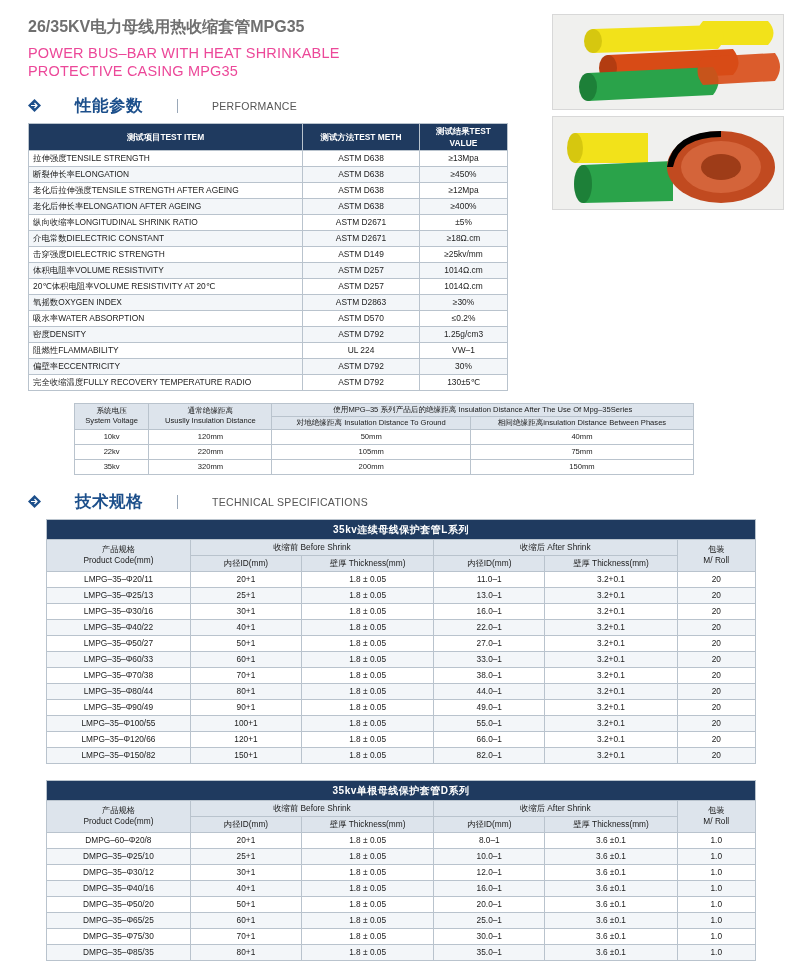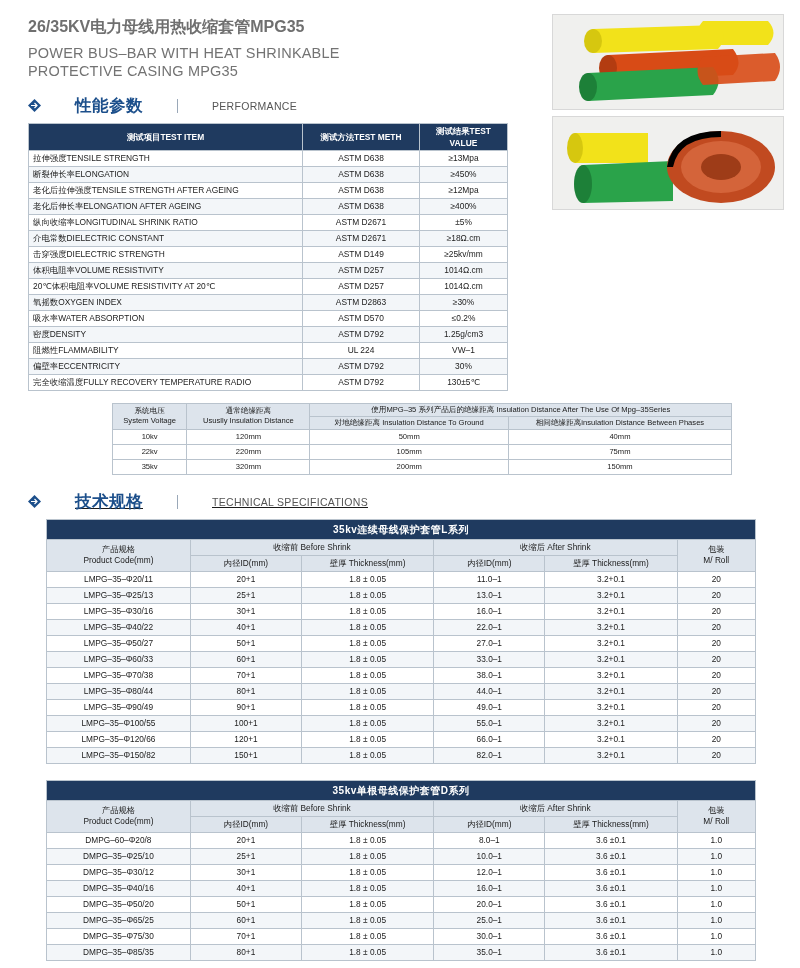--- a/index.html
+++ b/index.html
@@ -10,21 +10,21 @@
   }
   .page{width:800px;height:968px;position:relative;}
 
   
   .header{padding:18px 0 0 28px;}
   .title-cn{
     font-size:16px;font-weight:bold;color:#6f6f6f;letter-spacing:0px;
     line-height:1.1;
   }
   .title-en{
-    margin-top:8px;font-size:14.5px;color:#737373;line-height:1.28;
+    margin-top:8px;font-size:14.5px;color:#ec4899;line-height:1.28;
     letter-spacing:.2px;
   }
 
   
   .photos{position:absolute;right:18px;top:14px;width:230px;}
   .photo{width:230px;border:1px solid #d8d8d8;background:#efefef;overflow:hidden;position:relative;}
   .photo1{height:94px;}
   .photo2{height:92px;margin-top:6px;}
 
   
@@ -47,21 +47,21 @@
     background:#1f3a5f;color:#fff;font-weight:bold;text-align:center;font-size:8.4px;
     height:15px;
   }
   .perf td.item{text-align:left;width:265px;}
   .perf td.meth{text-align:center;width:108px;margin-left:20px;}
   .perf td.val{text-align:center;}
   .perf tr:nth-child(even) td{background:#f3f6f9;}
   .perf tr:nth-child(odd) td{background:#ffffff;}
 
   
-  .ins{margin-left:112px;margin-top:12px;width:620px;font-size:7.6px;}
+  .ins{margin-left:74px;margin-top:12px;width:620px;font-size:7.6px;}
   .ins th,.ins td{border:1px solid #b9c3cd;text-align:center;padding:1px 2px;line-height:10px;}
   .ins th{background:#dde4ec;font-weight:normal;color:#1a1a1a;}
   .ins th .l1{display:block;}
   .ins td{background:#ffffff;height:12px;}
 
   
   .spec{margin-left:46px;width:710px;font-size:8.3px;margin-top:6px;}
   .spec td,.spec th{border:1px solid #b9c3cd;text-align:center;line-height:11px;padding:1px 2px;}
   .spec .cap{
     background:#1f3a5f;color:#fff;font-weight:bold;font-size:10px;height:17px;
@@ -250,21 +250,21 @@
         </tr>
         <tr>
           <td>35kv</td>
           <td>320mm</td>
           <td>200mm</td>
           <td>150mm</td>
         </tr>
       </tbody>
   </table>
 
-  <div class="sec" style="margin-top:16px;text-decoration:underline;">
+  <div class="sec" style="margin-top:16px;">
     <span class="bullet">
       <svg width="13" height="13" viewBox="0 0 13 13">
         <path d="M6.5 0 L13 6.5 L6.5 13 L0 6.5 Z" fill="#1c4f8b"></path>
         <path d="M3 6.5 L9 6.5 M6.5 4 L9 6.5 L6.5 9" stroke="#ffffff" stroke-width="1.2" fill="none"></path>
       </svg>
     </span>
     <span class="cn">技术规格</span>
     <span class="bar"></span>
     <span class="en">TECHNICAL SPECIFICATIONS</span>
   </div>

